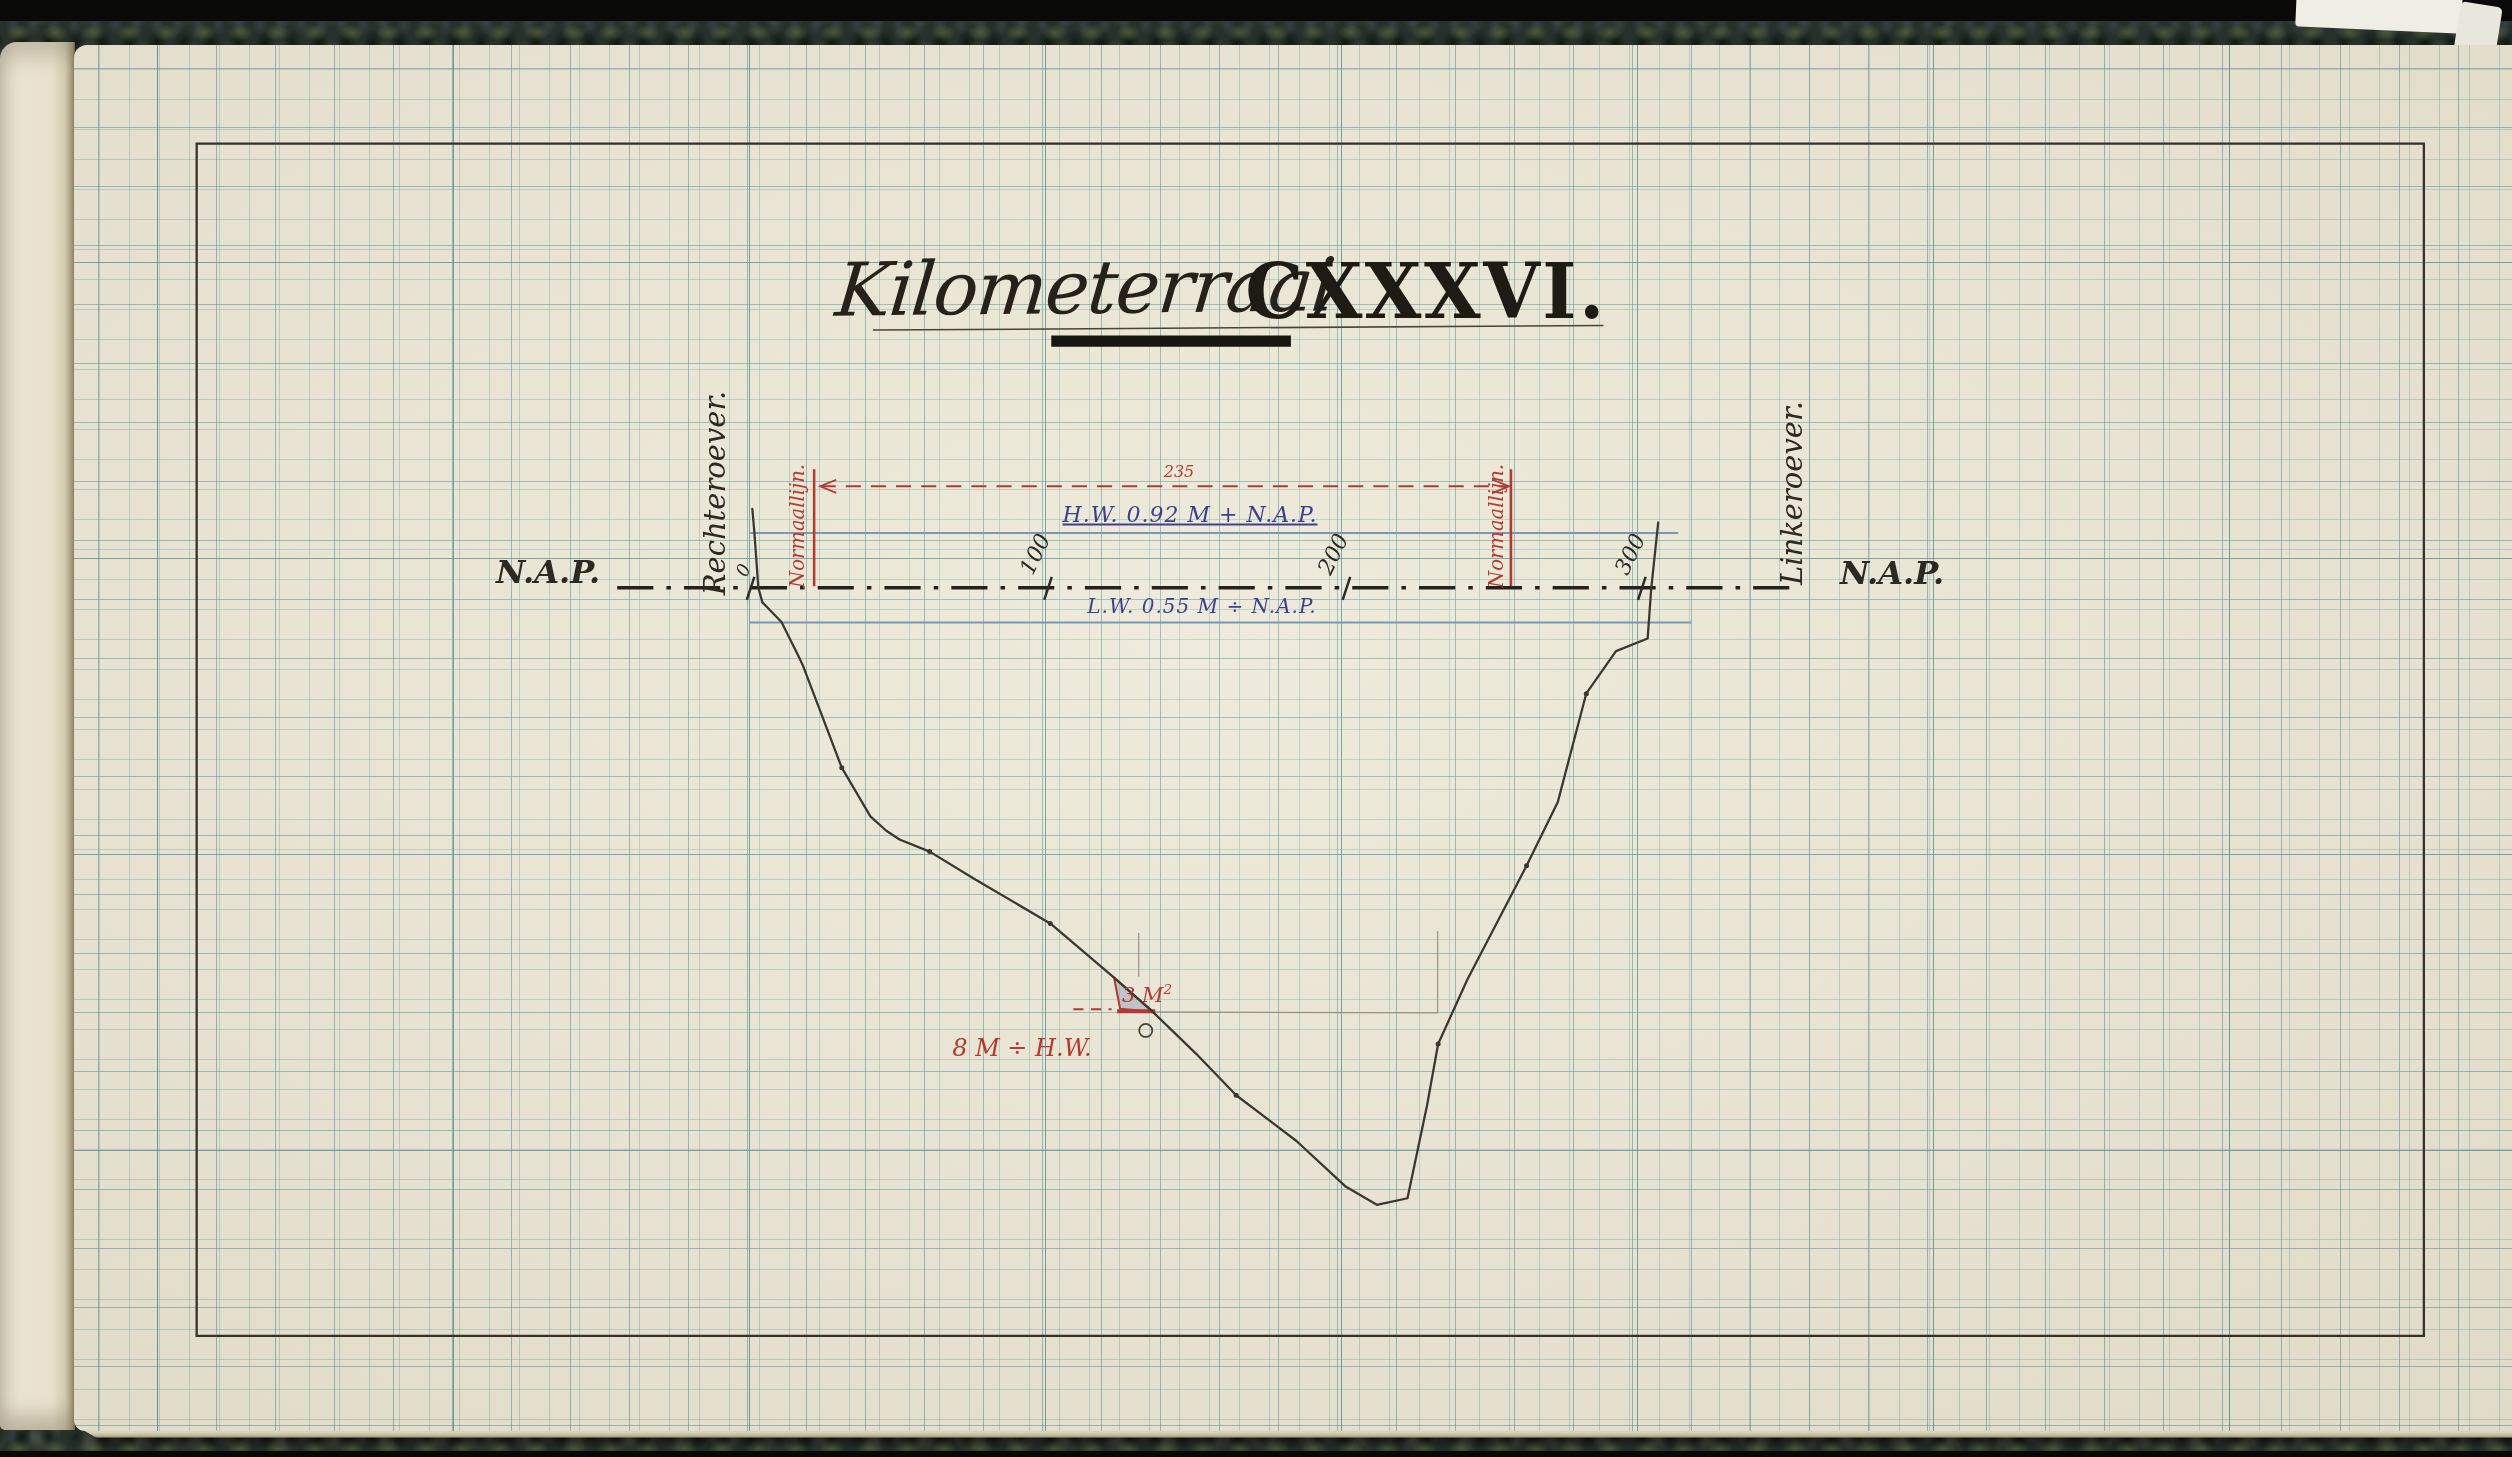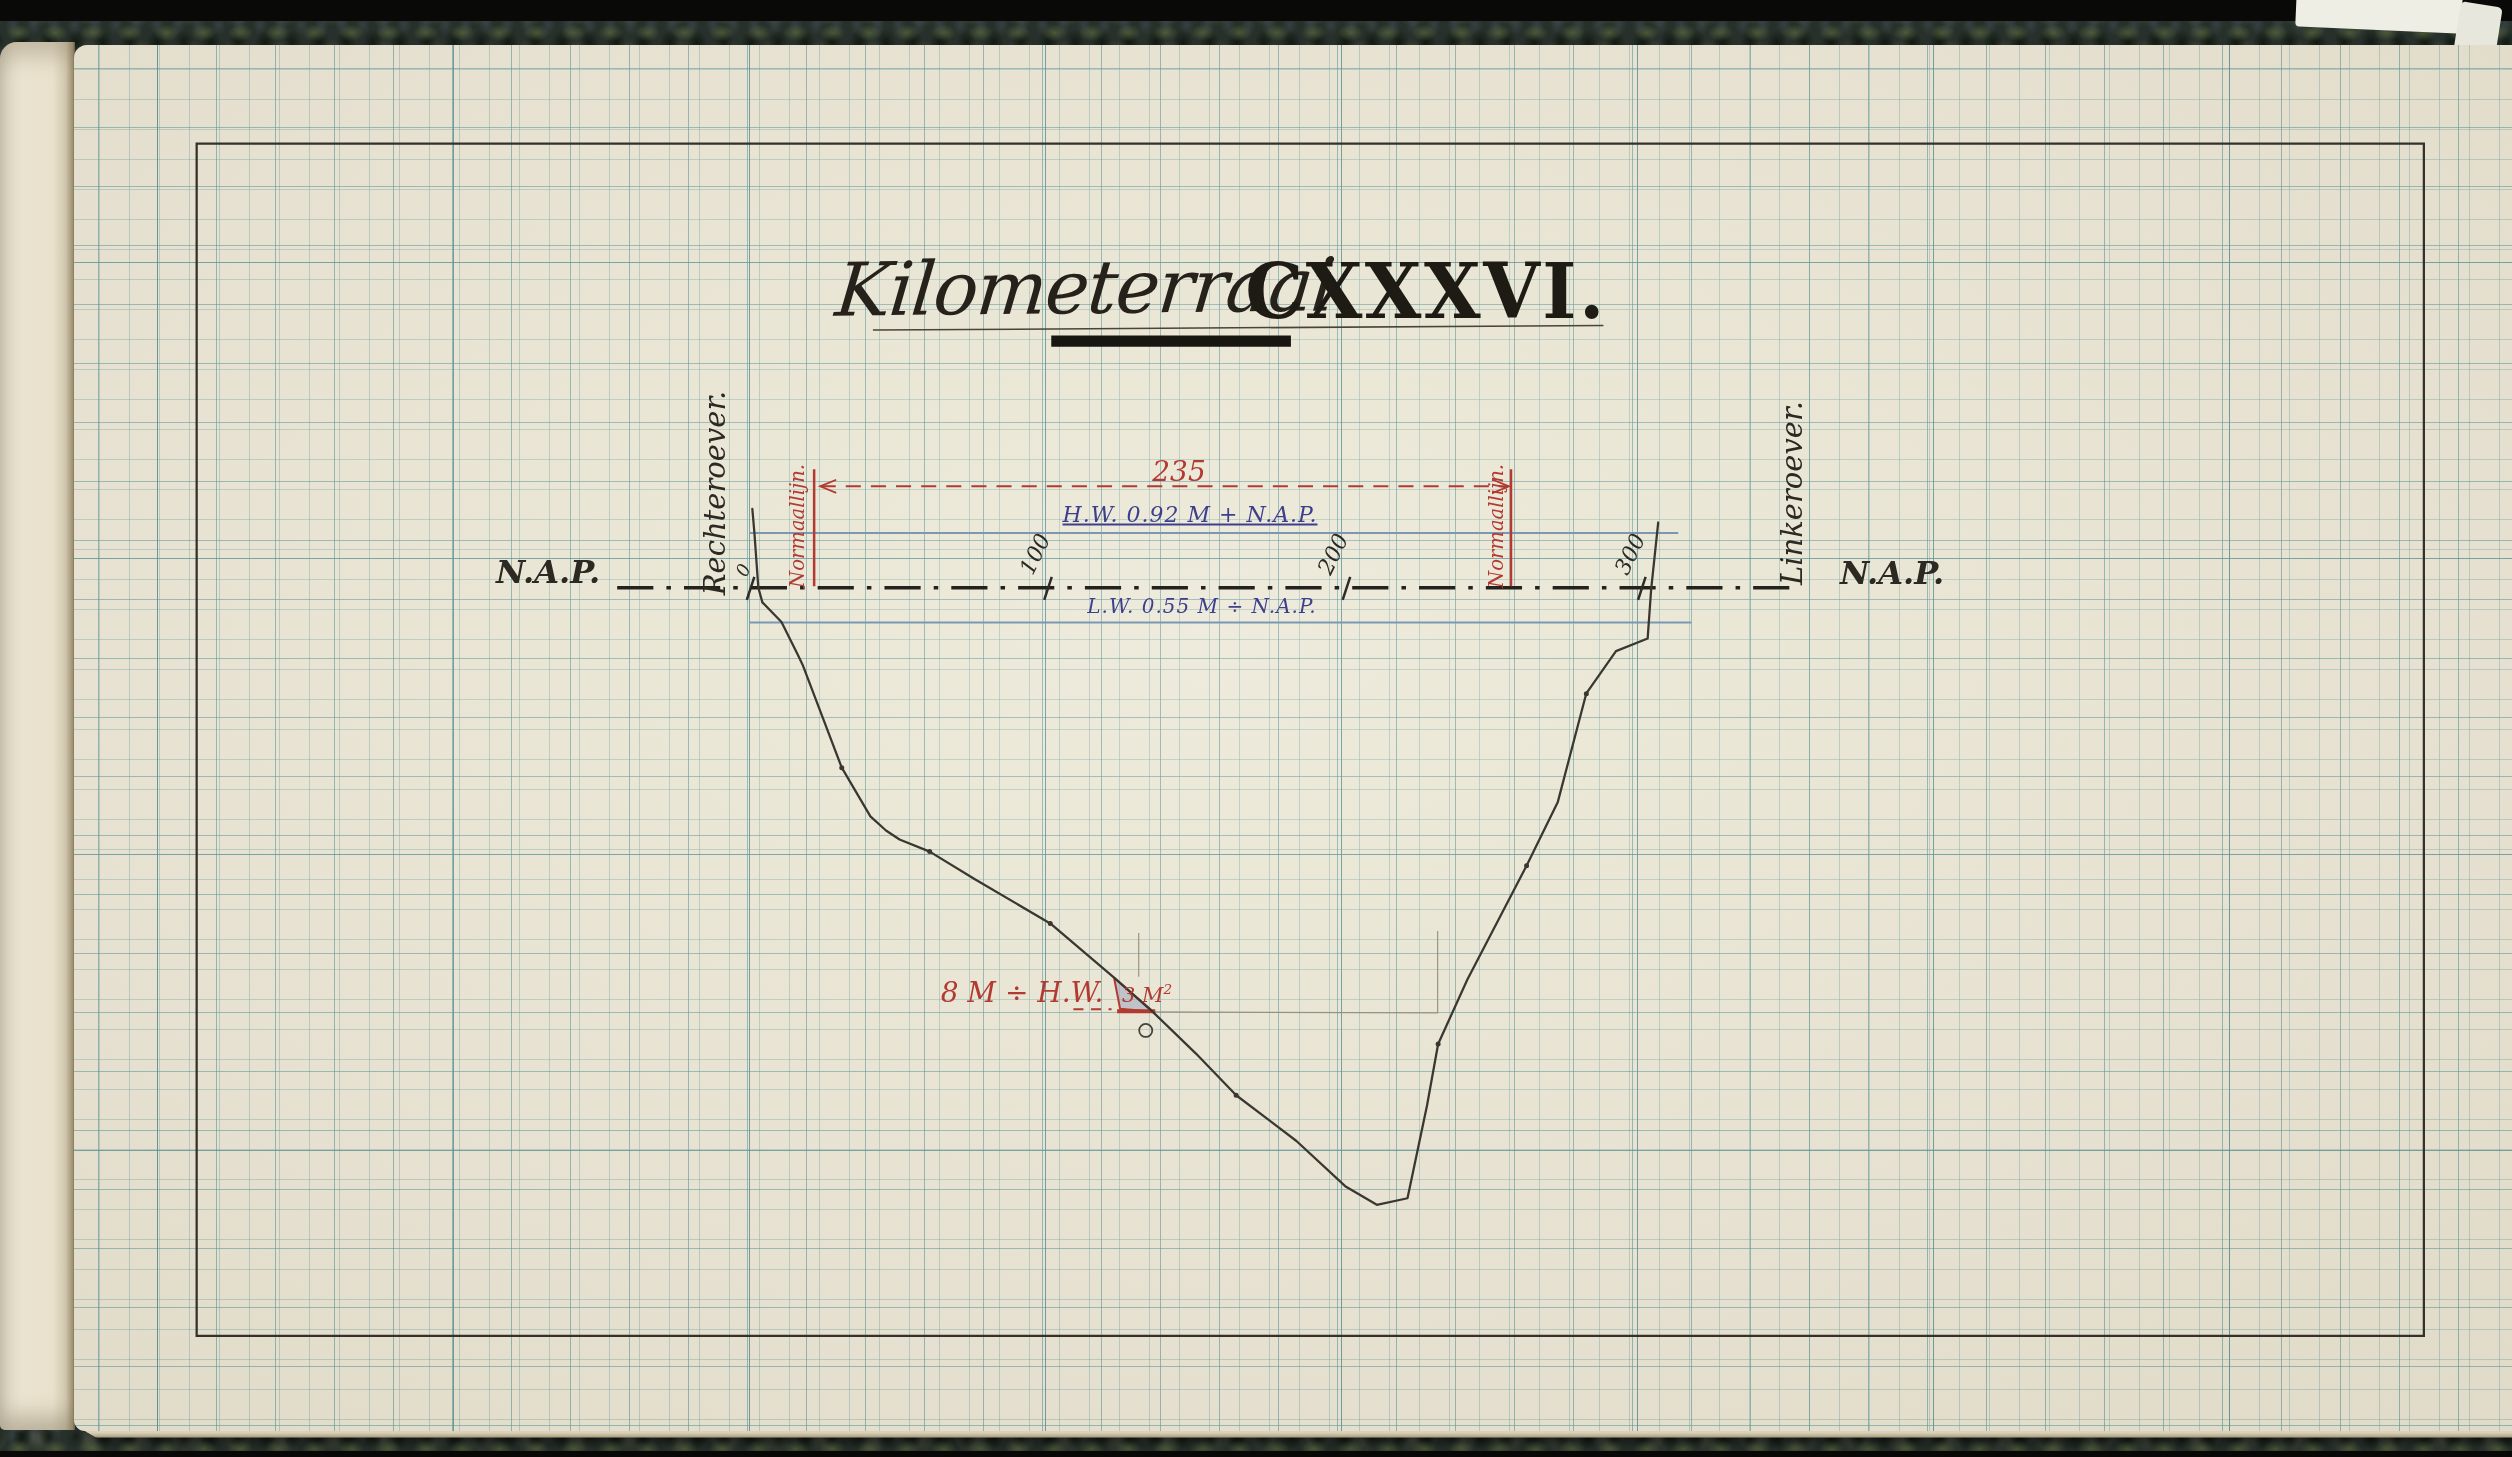--- a/index.html
+++ b/index.html
@@ -65,24 +65,24 @@
   #label-linkeroever{left:1792px;top:493px;font-size:29px;transform:translate(-50%,-50%) rotate(-90deg);}
   .tick-label{font-size:22px;transform:translate(-50%,-50%) rotate(-64deg);}
   #tick-0{left:743px;top:570px;font-size:18px;}
   #tick-100{left:1035px;top:554px;}
   #tick-200{left:1333px;top:554px;}
   #tick-300{left:1630px;top:554px;}
   .blue-ink{color:#3d3f8c;}
   #label-hw{left:1190px;top:514px;font-size:22px;letter-spacing:1px;text-decoration:underline;}
   #label-lw{left:1202px;top:606px;font-size:20px;letter-spacing:1px;}
   .red-ink{color:#b23a31;}
-  #label-span{left:1179px;top:471px;font-size:28px;text-align:center;}
+  #label-span{left:1179px;top:471px;font-size:16px;text-align:center;}
   #label-normaal-left{left:797px;top:526px;font-size:19.6px;transform:translate(-50%,-50%) rotate(-90deg);}
   #label-normaal-right{left:1496px;top:526px;font-size:19.6px;transform:translate(-50%,-50%) rotate(-90deg);}
-  #label-depth{left:1022px;top:992px;font-size:28px;}
+  #label-depth{left:1022px;top:1048px;font-size:24px;}
   #label-area{left:1147px;top:994px;font-size:21px;}
   #label-area sup{font-size:13.6px;}
 </style>
 </head>
 <body>
 
 <div id="stage">
 
   <div id="cover"></div>
 

